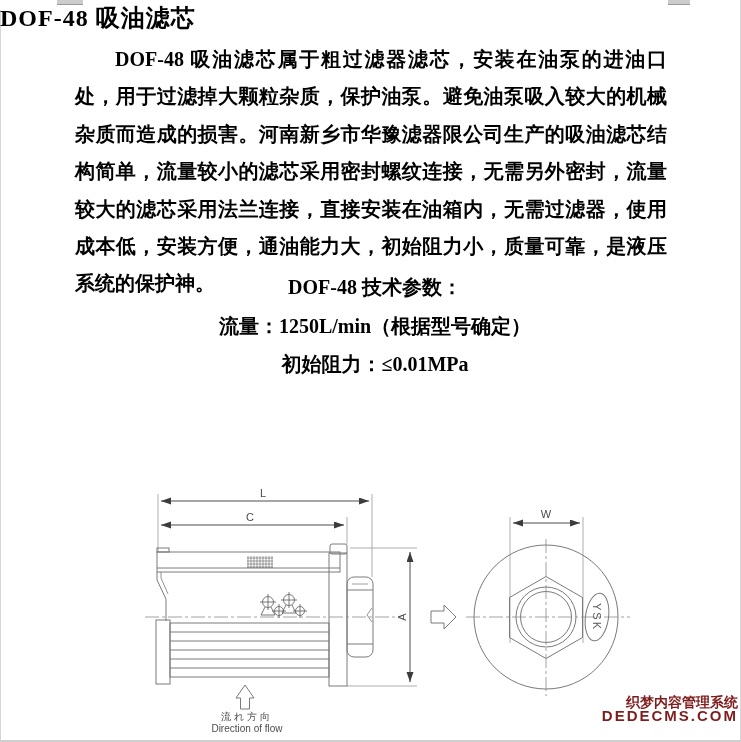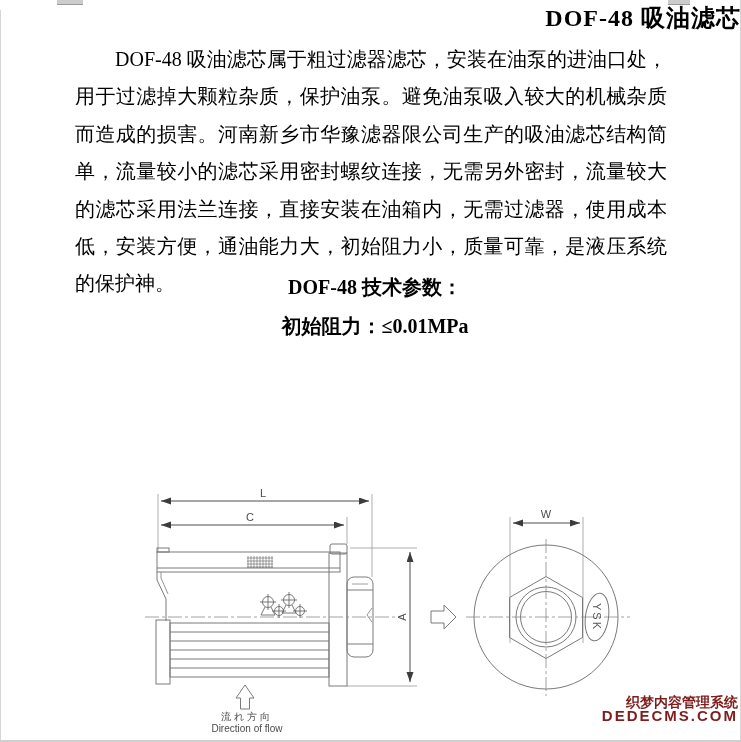--- a/index.html
+++ b/index.html
@@ -9,26 +9,26 @@
   }
   .edge{position:absolute;background:#d6d6d6;}
   .edge-left{left:0;top:10px;width:1px;height:732px;}
   .edge-right{right:0;top:0;width:1px;height:742px;}
   .edge-bottom{left:0;bottom:0;width:741px;height:2px;background:#cfcfcf;}
   .top-tab{position:absolute;top:0;height:4px;background:#cccccc;border-bottom:1px solid #9a9a9a;}
   .top-tab-a{left:57px;width:26px;}
   .top-tab-b{left:668px;width:22px;}
 
   .doc-title{
-    position:absolute;left:0;top:2px;width:741px;text-align:right;
+    position:absolute;left:0;top:2px;width:741px;text-align:left;
     font-size:24px;font-weight:700;letter-spacing:1px;
   }
   .doc-paragraph{
     position:absolute;left:75px;top:41px;width:592px;
-    font-size:20px;font-weight:400;line-height:37.4px;
+    font-size:20px;font-weight:700;line-height:37.4px;
     text-align:justify;text-indent:2em;
   }
   .doc-specs{
     position:absolute;left:75px;top:268px;width:600px;
     font-size:20px;font-weight:700;line-height:38.6px;
   }
   .doc-specs div{white-space:nowrap;text-align:center;}
 
   svg text{font-family:"Liberation Sans","DejaVu Sans",sans-serif;}
   .dimtext{font-size:11px;fill:#4c4c4c;}
@@ -55,20 +55,21 @@
   <div class="edge edge-bottom"></div>
   <div class="top-tab top-tab-a"></div>
   <div class="top-tab top-tab-b"></div>
 
   <h1 class="doc-title" style="margin:0;">DOF-48 吸油滤芯</h1>
 
   <div class="doc-paragraph">DOF-48 吸油滤芯属于粗过滤器滤芯，安装在油泵的进油口处，用于过滤掉大颗粒杂质，保护油泵。避免油泵吸入较大的机械杂质而造成的损害。河南新乡市华豫滤器限公司生产的吸油滤芯结构简单，流量较小的滤芯采用密封螺纹连接，无需另外密封，流量较大的滤芯采用法兰连接，直接安装在油箱内，无需过滤器，使用成本低，安装方便，通油能力大，初始阻力小，质量可靠，是液压系统的保护神。</div>
 
   <div class="doc-specs">
     <div>DOF-48 技术参数：</div>
+    <div>流量：1250L/min（根据型号确定）</div>
     <div>初始阻力：≤0.01MPa</div>
   </div>
 
   <svg style="position:absolute;left:0;top:0;" width="741" height="742" viewBox="0 0 741 742">
     <defs>
       <marker id="arr" markerWidth="11" markerHeight="8" refX="10" refY="3.5" orient="auto-start-reverse">
         <path d="M0,0 L10,3.5 L0,7 Z" fill="#3c3c3c"></path>
       </marker>
     </defs>
 

